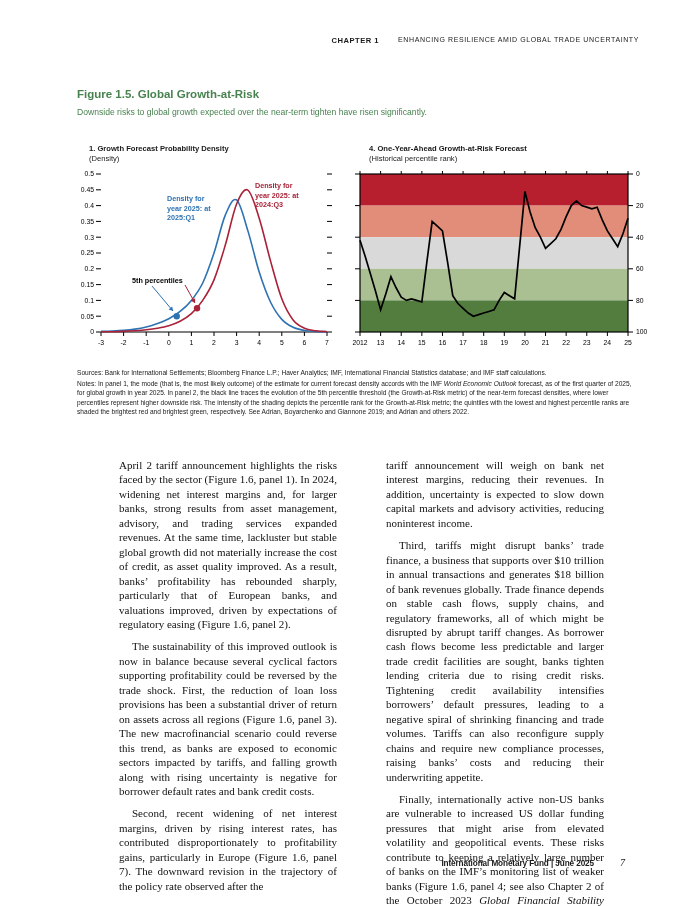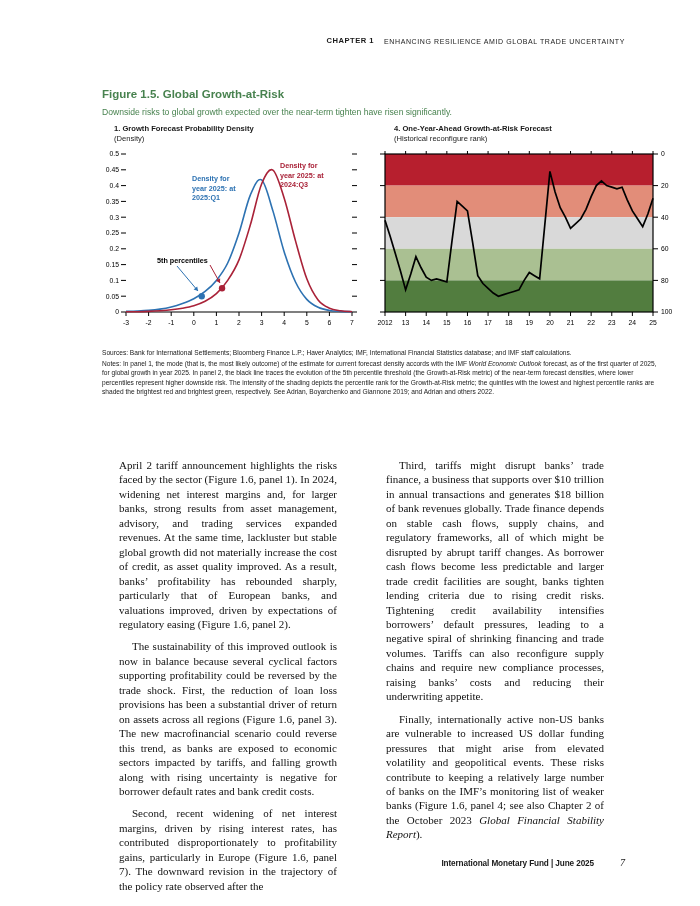--- a/index.html
+++ b/index.html
@@ -1,30 +1,30 @@
 <!DOCTYPE html>
 <html><head>
 <meta charset="utf-8">
 <style>
   html,body{margin:0;padding:0;background:#e8e8e8;}
   .page{position:relative;width:700px;height:906px;background:#ffffff;margin:0 auto;
         font-family:"Liberation Sans",sans-serif;color:#1a1a1a;overflow:hidden;}
 
   
-  .header{position:absolute;top:36px;right:75px;display:flex;gap:10px;align-items:flex-end;}
+  .header{position:absolute;top:36px;right:61px;display:flex;gap:19px;align-items:flex-start;}
   .ch-label{font-size:7.6px;font-weight:bold;letter-spacing:.5px;}
   .ch-title{font-size:7px;letter-spacing:.6px;}
 
   
-  .figure-wrap{position:absolute;top:88px;left:102px;width:560px;}
+  .figure-wrap{position:absolute;top:88px;left:77px;width:560px;}
   .fig-title{font-size:11.5px;font-weight:bold;}
   .fig-sub{font-size:8.6px;margin-top:7px;}
   .green{color:#48824f;}
   .panels{display:flex;margin-top:7px;}
-  .panel{flex:0 0 auto;}
+  .panel{flex:0 0 auto;margin-top:20px;}
   .panel-head{margin-left:12px;font-size:7.6px;line-height:10px;margin-bottom:4px;}
   .p-title{font-weight:bold;}
   .p-sub{}
   svg{display:block;overflow:visible;}
   .fig-foot{margin-top:12px;font-size:6.6px;line-height:9.6px;color:#1a1a1a;width:556px;}
   .fig-foot div{margin-bottom:1px;}
 
   
   .bodycols{position:absolute;top:450px;left:111px;display:flex;gap:33px;}
   .col{width:234px;}
@@ -125,21 +125,21 @@
             <text x="55" y="115" font-size="7.2" font-family="Liberation Sans, sans-serif" fill="#000" font-weight="bold">5th percentiles</text>
             <line x1="75" y1="118" x2="96" y2="143" stroke="#2d72b2" stroke-width="1"></line>
             <polygon points="96,143 95.26492332980197,138.3935195334257 91.58953997881184,141.48084154825742" fill="#2d72b2"></polygon>
             <line x1="108" y1="117" x2="118" y2="135" stroke="#a92238" stroke-width="1"></line>
             <polygon points="118,135 118.15540573797716,130.33782786068514 113.95945081259379,132.66891393034257" fill="#a92238"></polygon>
           </svg>
       </div>
       <div class="panel">
         <div class="panel-head">
           <div class="p-title">4. One-Year-Ahead Growth-at-Risk Forecast</div>
-          <div class="p-sub">(Historical reconfigure rank)</div>
+          <div class="p-sub">(Historical percentile rank)</div>
         </div>
         <svg id="chart2" width="290" height="188">
             <rect x="3" y="6" width="268" height="31.6" fill="#b71f2e"></rect>
             <rect x="3" y="37.6" width="268" height="31.6" fill="#e28d79"></rect>
             <rect x="3" y="69.2" width="268" height="31.599999999999994" fill="#d9d9d9"></rect>
             <rect x="3" y="100.8" width="268" height="31.60000000000001" fill="#aac092"></rect>
             <rect x="3" y="132.4" width="268" height="31.599999999999994" fill="#527d3f"></rect>
             <rect x="3" y="6" width="268" height="158" fill="none" stroke="#000" stroke-width="1.2"></rect>
             <line x1="3" y1="164" x2="3" y2="168" stroke="#000" stroke-width="1"></line>
             <line x1="3" y1="6" x2="3" y2="3" stroke="#000" stroke-width="1"></line>
@@ -212,20 +212,21 @@
     </div>
   </div>
 
   <div class="bodycols">
     <div class="col" id="col-left">
         <p class="">April 2 tariff announcement highlights the risks faced by the sector (Figure 1.6, panel 1). In 2024, widening net interest margins and, for larger banks, strong results from asset management, advisory, and trading services expanded revenues. At the same time, lackluster but stable global growth did not materially increase the cost of credit, as asset quality improved. As a result, banks’ profitability has rebounded sharply, particularly that of European banks, and valuations improved, driven by expectations of regulatory easing (Figure 1.6, panel 2).</p>
         <p class="indent">The sustainability of this improved outlook is now in balance because several cyclical factors supporting profitability could be reversed by the trade shock. First, the reduction of loan loss provisions has been a substantial driver of return on assets across all regions (Figure 1.6, panel 3). The new macrofinancial scenario could reverse this trend, as banks are exposed to economic sectors impacted by tariffs, and falling growth along with rising uncertainty is negative for borrower default rates and bank credit costs.</p>
         <p class="indent">Second, recent widening of net interest margins, driven by rising interest rates, has contributed disproportionately to profitability gains, particularly in Europe (Figure 1.6, panel 7). The downward revision in the trajectory of the policy rate observed after the</p>
       </div>
     <div class="col" id="col-right">
+        <p class="">tariff announcement will weigh on bank net interest margins, reducing their revenues. In addition, uncertainty is expected to slow down capital markets and advisory activities, reducing noninterest income.</p>
         <p class="indent">Third, tariffs might disrupt banks’ trade finance, a business that supports over $10 trillion in annual transactions and generates $18 billion of bank revenues globally. Trade finance depends on stable cash flows, supply chains, and regulatory frameworks, all of which might be disrupted by abrupt tariff changes. As borrower cash flows become less predictable and larger trade credit facilities are sought, banks tighten lending criteria due to rising credit risks. Tightening credit availability intensifies borrowers’ default pressures, leading to a negative spiral of shrinking financing and trade volumes. Tariffs can also reconfigure supply chains and require new compliance processes, raising banks’ costs and reducing their underwriting appetite.</p>
         <p class="indent">Finally, internationally active non-US banks are vulnerable to increased US dollar funding pressures that might arise from elevated volatility and geopolitical events. These risks contribute to keeping a relatively large number of banks on the IMF’s monitoring list of weaker banks (Figure 1.6, panel 4; see also Chapter 2 of the October 2023 <i>Global Financial Stability Report</i>).</p>
       </div>
   </div>
 
   <div class="footer">
     <span class="foot-text">International Monetary Fund | June 2025</span>
     <span class="foot-page">7</span>
   </div>
 

